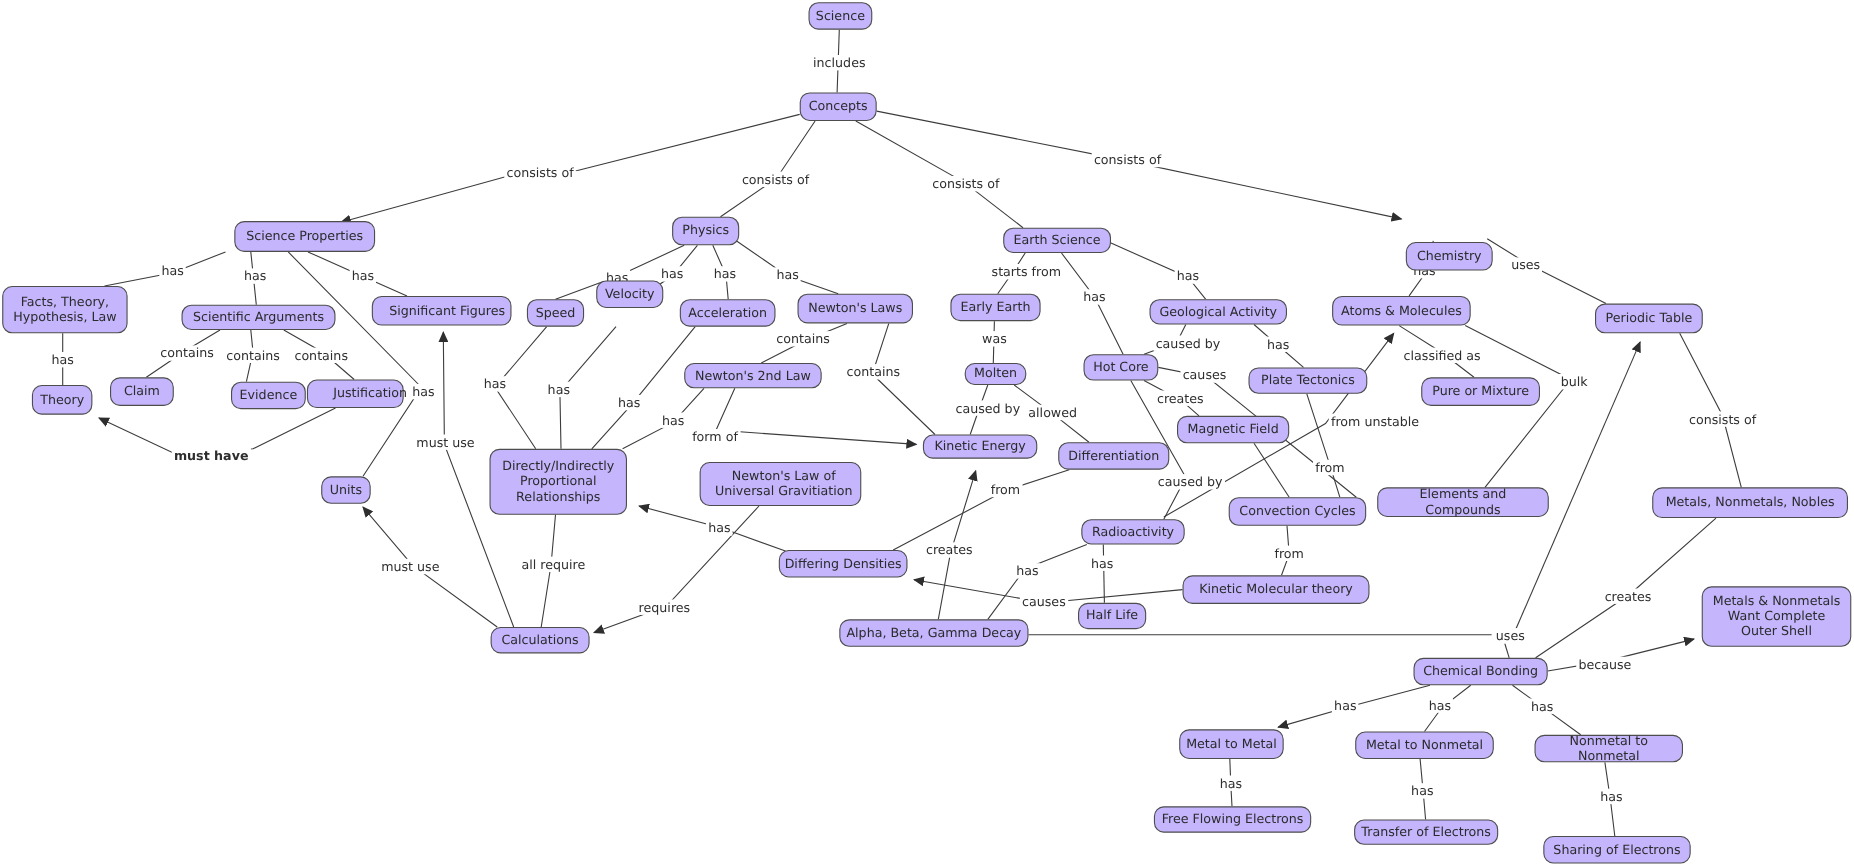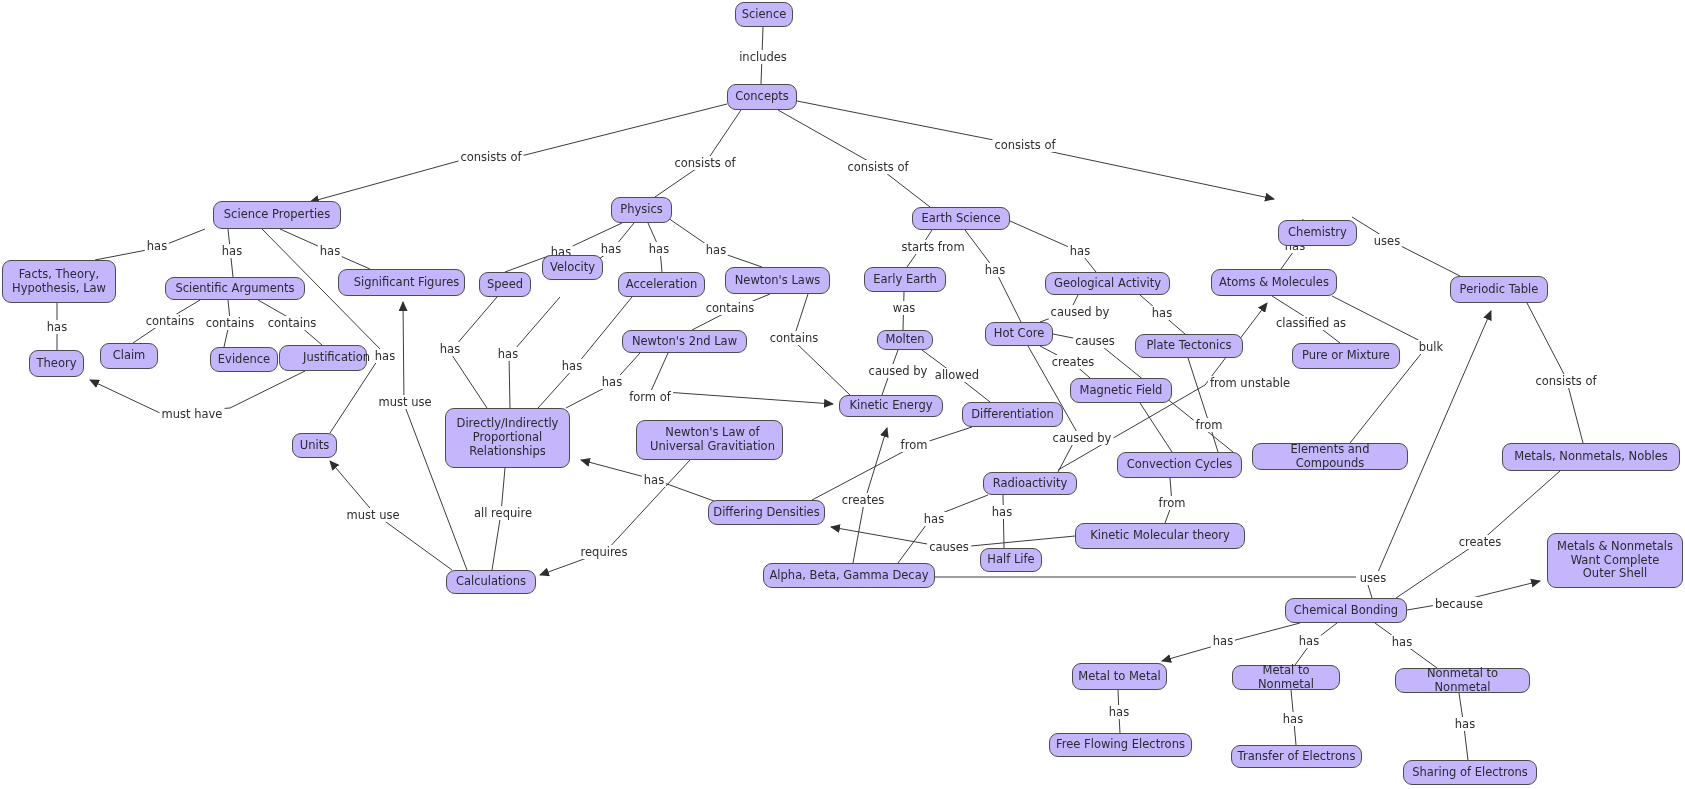--- a/index.html
+++ b/index.html
@@ -95,21 +95,21 @@
     <div class="edge-label" style="left: 878px; top: 167px;">consists of</div>
     <div class="edge-label" style="left: 1025px; top: 145px;">consists of</div>
     <div class="edge-label" style="left: 157px; top: 246px;">has</div>
     <div class="edge-label" style="left: 232px; top: 251px;">has</div>
     <div class="edge-label" style="left: 330px; top: 251px;">has</div>
     <div class="edge-label" style="left: 385px; top: 356px;">has</div>
     <div class="edge-label" style="left: 57px; top: 327px;">has</div>
     <div class="edge-label" style="left: 170px; top: 321px;">contains</div>
     <div class="edge-label" style="left: 230px; top: 323px;">contains</div>
     <div class="edge-label" style="left: 292px; top: 323px;">contains</div>
-    <div class="edge-label" style="left: 192px; top: 414px;">must have</div>
+    <div class="edge-label" style="left: 192px; top: 414px; font-weight: bold;">must have</div>
     <div class="edge-label" style="left: 561px; top: 252px;">has</div>
     <div class="edge-label" style="left: 611px; top: 249px;">has</div>
     <div class="edge-label" style="left: 659px; top: 249px;">has</div>
     <div class="edge-label" style="left: 716px; top: 250px;">has</div>
     <div class="edge-label" style="left: 450px; top: 349px;">has</div>
     <div class="edge-label" style="left: 508px; top: 354px;">has</div>
     <div class="edge-label" style="left: 572px; top: 366px;">has</div>
     <div class="edge-label" style="left: 612px; top: 382px;">has</div>
     <div class="edge-label" style="left: 730px; top: 308px;">contains</div>
     <div class="edge-label" style="left: 794px; top: 338px;">contains</div>
@@ -195,18 +195,18 @@
     <div class="node" style="left: 1211px; top: 269px; width: 126px; height: 27px;">Atoms &amp; Molecules</div>
     <div class="node" style="left: 1450px; top: 276px; width: 98px; height: 27px;">Periodic Table</div>
     <div class="node" style="left: 1292px; top: 343px; width: 108px; height: 26px;">Pure or Mixture</div>
     <div class="node" style="left: 1252px; top: 443px; width: 156px; height: 27px;">Elements and Compounds</div>
     <div class="node" style="left: 1502px; top: 443px; width: 178px; height: 28px;">Metals, Nonmetals, Nobles</div>
     <div class="node" style="left: 1547px; top: 533px; width: 136px; height: 55px;">Metals &amp; Nonmetals
 Want Complete
 Outer Shell</div>
     <div class="node" style="left: 1285px; top: 598px; width: 122px; height: 25px;">Chemical Bonding</div>
     <div class="node" style="left: 1072px; top: 663px; width: 95px; height: 27px;">Metal to Metal</div>
-    <div class="node" style="left: 1232px; top: 665px; width: 108px; height: 25px;">Metal to Nonmetal</div>
+    <div class="node" style="left: 1232px; top: 665px; width: 126px; height: 25px;">Metal to Nonmetal</div>
     <div class="node" style="left: 1395px; top: 668px; width: 135px; height: 25px;">Nonmetal to Nonmetal</div>
     <div class="node" style="left: 1049px; top: 733px; width: 143px; height: 24px;">Free Flowing Electrons</div>
     <div class="node" style="left: 1231px; top: 745px; width: 131px; height: 23px;">Transfer of Electrons</div>
     <div class="node" style="left: 1403px; top: 760px; width: 134px; height: 25px;">Sharing of Electrons</div>
   </div>
 
 </body></html>

